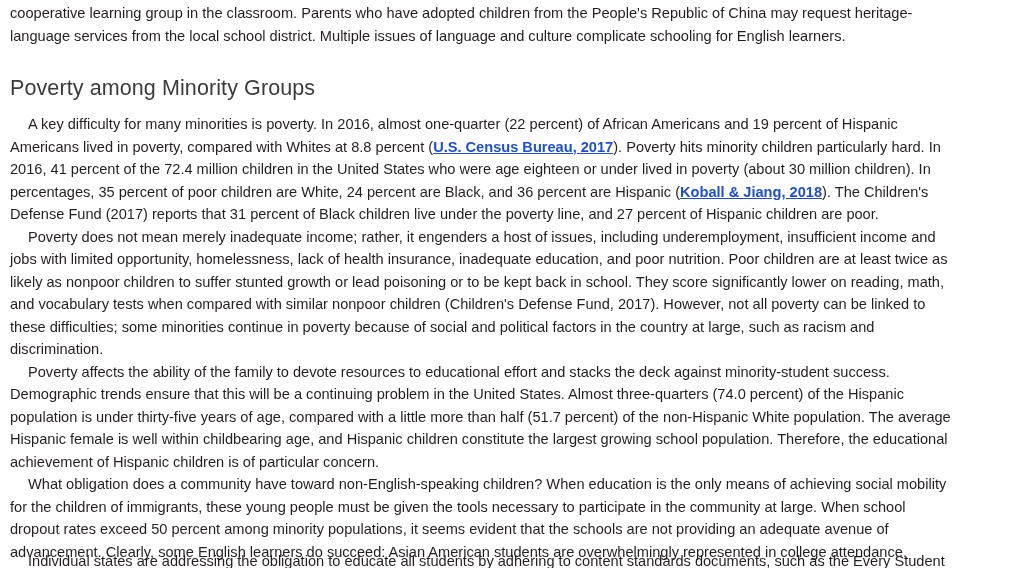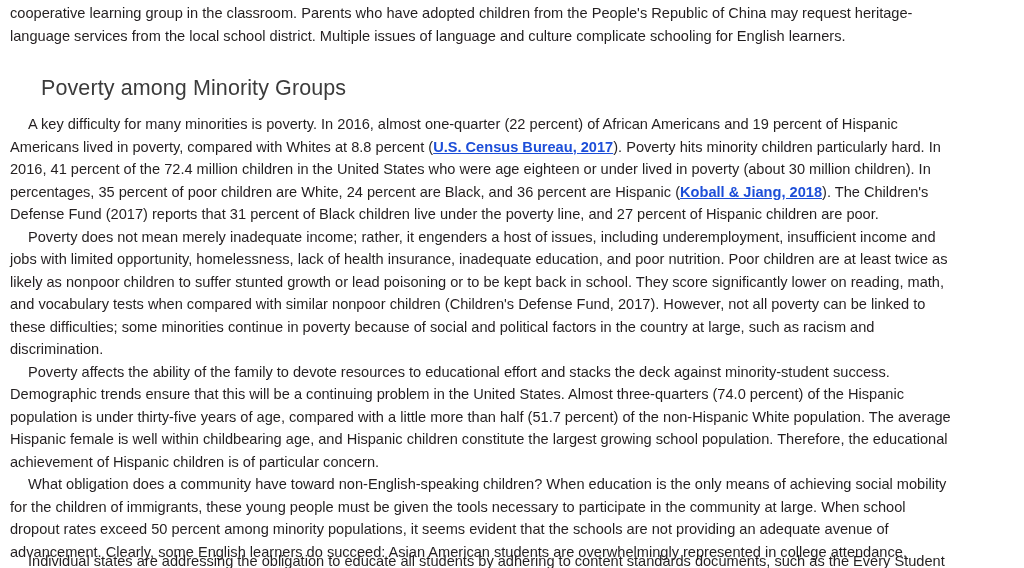--- a/index.html
+++ b/index.html
@@ -35,21 +35,20 @@
     margin: 0;
     font-weight: 400;
     color: #3b3b3b;
     letter-spacing: 0.1px;
   }
   .h-poverty {
     font-size: 21.5px;
     line-height: 26px;
     padding-top: 28px;
     padding-bottom: 12px;
-    margin-left: 31px;
   }
   .h-beyond {
     font-size: 23.5px;
     line-height: 28px;
     padding-top: 33px;
     padding-bottom: 18px;
   }
   .cite {
     color: #1d4ed8;
     font-weight: bold;

